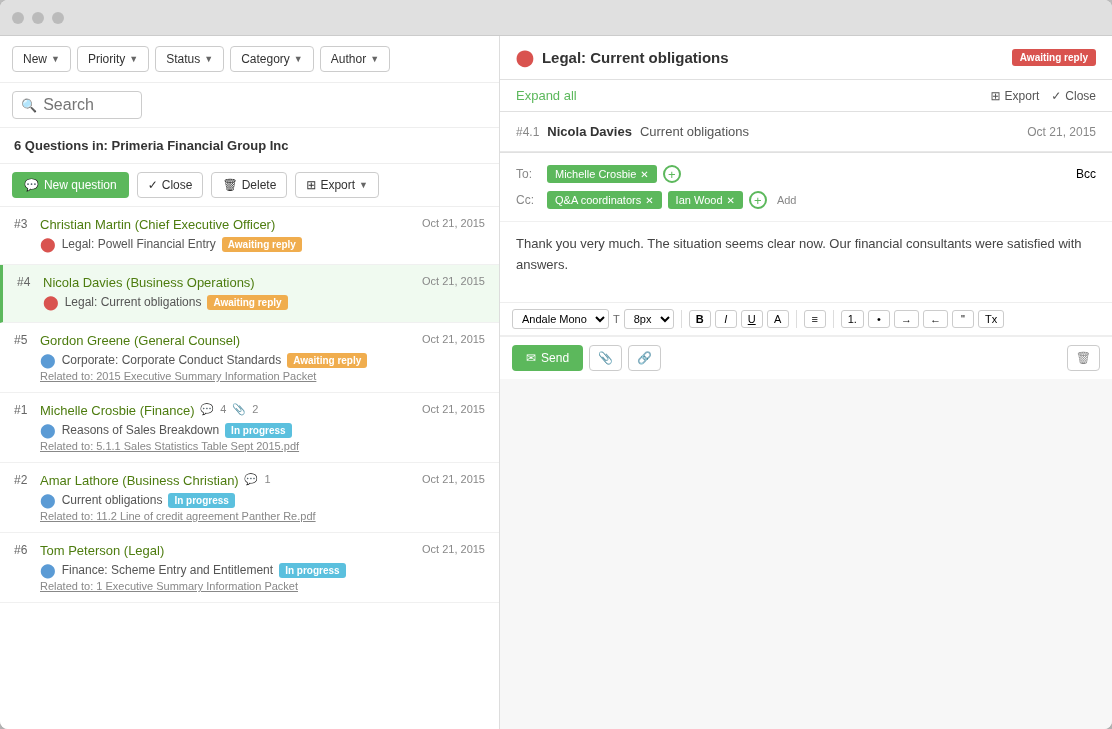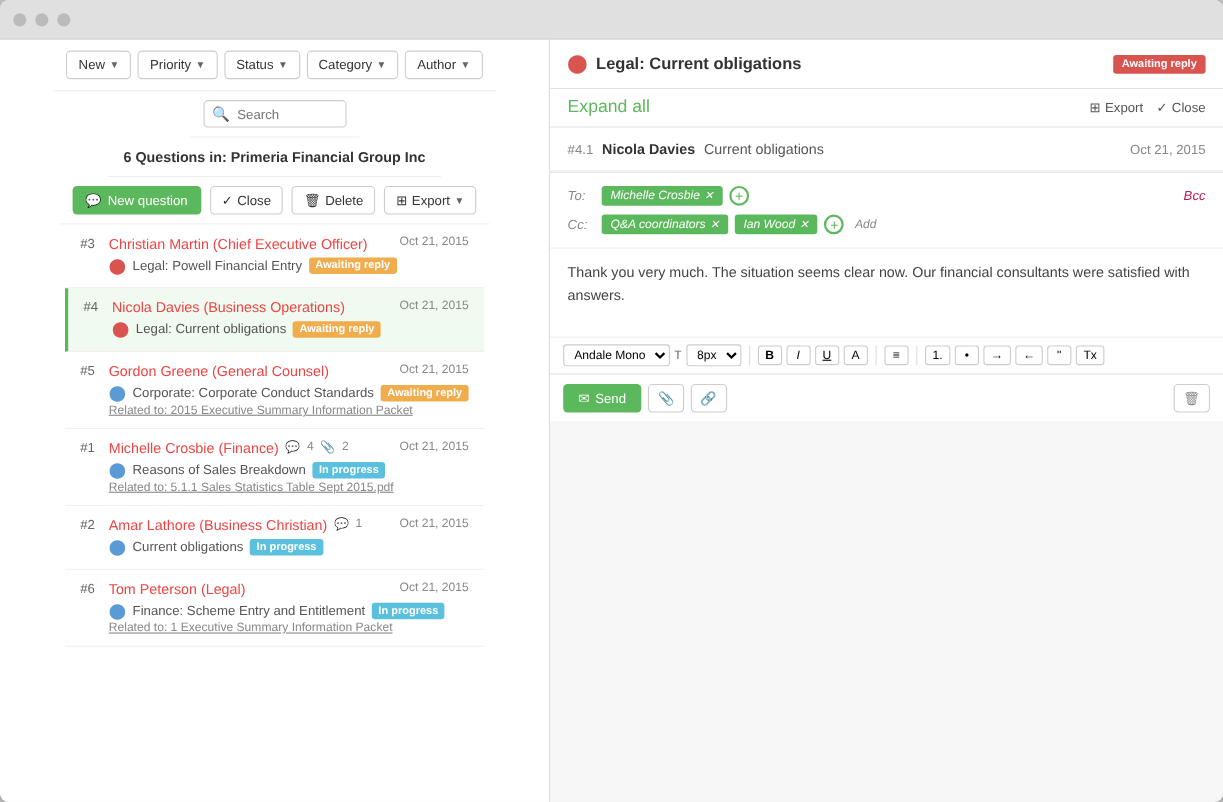--- a/index.html
+++ b/index.html
@@ -44,21 +44,20 @@
     }
     
     .left-panel {
       width: 500px;
       background: #fff;
       border-right: 1px solid #ddd;
       display: flex;
       flex-direction: column;
       overflow: hidden;
       flex-shrink: 0;
-      align-items: center;
     }
     .toolbar {
       padding: 10px 12px;
       border-bottom: 1px solid #eee;
       display: flex;
       gap: 6px;
       align-items: center;
       flex-wrap: wrap;
     }
     .dropdown-btn {
@@ -85,21 +84,21 @@
       align-items: center;
       padding: 4px 8px;
       gap: 6px;
       background: #fff;
       width: 130px;
     }
     .search-icon { color: #aaa; font-size: 13px; }
     .search-input {
       border: none;
       outline: none;
-      font-size: 12px;
+      font-size: 16px;
       color: #999;
       background: transparent;
       width: 80px;
     }
     .section-header {
       padding: 10px 14px;
       font-size: 13px;
       font-weight: 600;
       color: #333;
       border-bottom: 1px solid #eee;
@@ -151,21 +150,21 @@
       align-items: flex-start;
       margin-bottom: 4px;
     }
     .q-num-name {
       display: flex;
       align-items: flex-start;
       gap: 6px;
       flex: 1;
     }
     .q-num { color: #666; font-size: 12px; min-width: 20px; }
-    .q-name { font-size: 13px; color: #ef4444; font-weight: 500; }
+    .q-name { font-size: 13px; color: #4d7c0f; font-weight: 500; }
     .q-date { font-size: 11px; color: #888; white-space: nowrap; }
     .q-subject {
       display: flex;
       align-items: center;
       gap: 6px;
       margin-left: 26px;
       margin-bottom: 2px;
     }
     .q-subject-text { font-size: 12px; color: #555; }
     .q-related {
@@ -224,21 +223,21 @@
     }
     .right-actions {
       display: flex;
       gap: 10px;
       padding: 8px 16px;
       border-bottom: 1px solid #e0e0e0;
       background: #fff;
       align-items: center;
       justify-content: space-between;
     }
-    .expand-all { color: #5cb85c; font-size: 16px; cursor: pointer; }
+    .expand-all { color: #5cb85c; font-size: 13px; cursor: pointer; }
     .right-action-btns { display: flex; gap: 12px; align-items: center; }
     .export-btn {
       display: flex; align-items: center; gap: 4px;
       font-size: 12px; color: #555; cursor: pointer;
     }
     .close-btn {
       display: flex; align-items: center; gap: 4px;
       font-size: 12px; color: #555; cursor: pointer;
     }
     .email-container {
@@ -272,21 +271,20 @@
     }
     .recipients {
       padding: 8px 16px;
       border-bottom: 1px solid #f0f0f0;
     }
     .recipient-row {
       display: flex;
       align-items: center;
       gap: 6px;
       padding: 4px 0;
-      font-style: italic;
     }
     .recipient-label { font-size: 12px; color: #888; min-width: 25px; }
     .recipient-chip {
       background: #5cb85c;
       color: #fff;
       font-size: 11px;
       padding: 3px 8px;
       border-radius: 3px;
       display: flex;
       align-items: center;
@@ -296,21 +294,21 @@
     .add-btn {
       width: 18px; height: 18px;
       border-radius: 50%;
       border: 2px solid #5cb85c;
       color: #5cb85c;
       display: flex; align-items: center; justify-content: center;
       font-size: 13px;
       cursor: pointer;
       line-height: 1;
     }
-    .bcc-link { font-size: 12px; color: #be185d; margin-left: auto; cursor: pointer; }
+    .bcc-link { font-size: 12px; color: #000000; margin-left: auto; cursor: pointer; }
     .email-body {
       padding: 12px 16px;
       font-size: 13px;
       color: #444;
       line-height: 1.6;
       min-height: 80px;
     }
     .formatting-bar {
       padding: 6px 12px;
       border-top: 1px solid #eee;
@@ -525,20 +523,21 @@
               <span class="comment-icon">💬</span>
               <span class="comment-count">1</span>
             </div>
             <span class="q-date">Oct 21, 2015</span>
           </div>
           <div class="q-subject">
             <span class="priority-icon priority-medium">⬤</span>
             <span class="q-subject-text">Current obligations</span>
             <span class="badge badge-progress">In progress</span>
           </div>
+          <div class="q-related">Related to: 11.2 Line of credit agreement Panther Re.pdf</div>
         </div>
 
         <div class="question-item">
           <div class="q-top">
             <div class="q-num-name">
               <span class="q-num">#6</span>
               <span class="q-name">Tom Peterson (Legal)</span>
             </div>
             <span class="q-date">Oct 21, 2015</span>
           </div>

